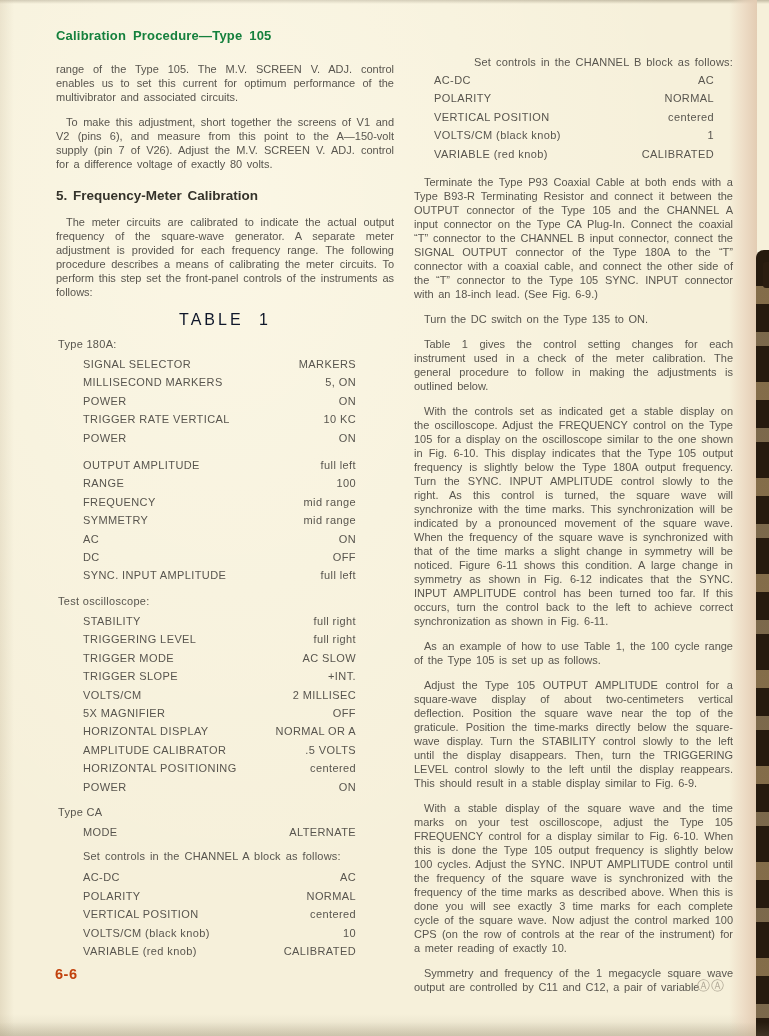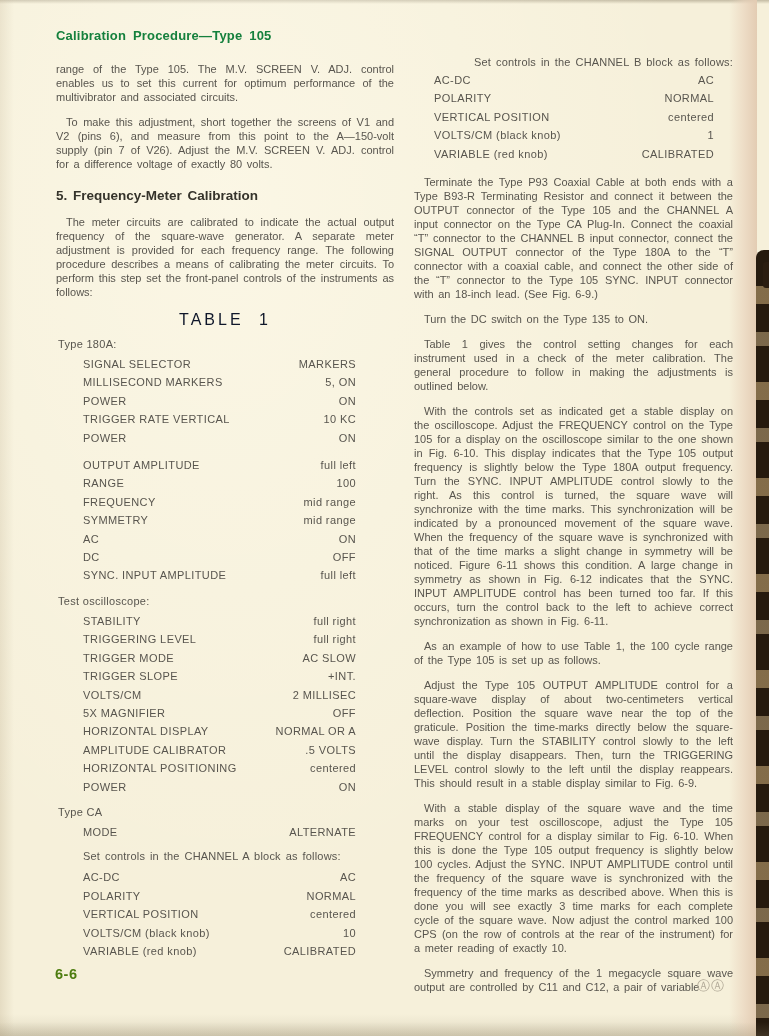--- a/index.html
+++ b/index.html
@@ -77,21 +77,21 @@
   .setting-row .lab{text-align:left;}
   .setting-row .val{text-align:right;}
 
   .channel-note{
     margin:8px 0 5px 27px; letter-spacing:0.2px; word-spacing:1.6px;
   }
   .col-right .channel-note{margin:0 0 2px 20px;text-align:right;}
 
   .page-number{
     position:absolute; left:55px; top:966px;
-    font-size:14.5px; font-weight:bold; color:#4d7c0f; letter-spacing:0.5px;text-align:center;
+    font-size:14.5px; font-weight:bold; color:#c2410c; letter-spacing:0.5px;text-align:center;
   }
   .cert-logo{
     position:absolute; right:44px; top:977px;
     font-size:13px; color:#b3ab99; letter-spacing:1px;
   }
 </style>
 </head>
 <body>
 
 <div class="gutter"></div>

